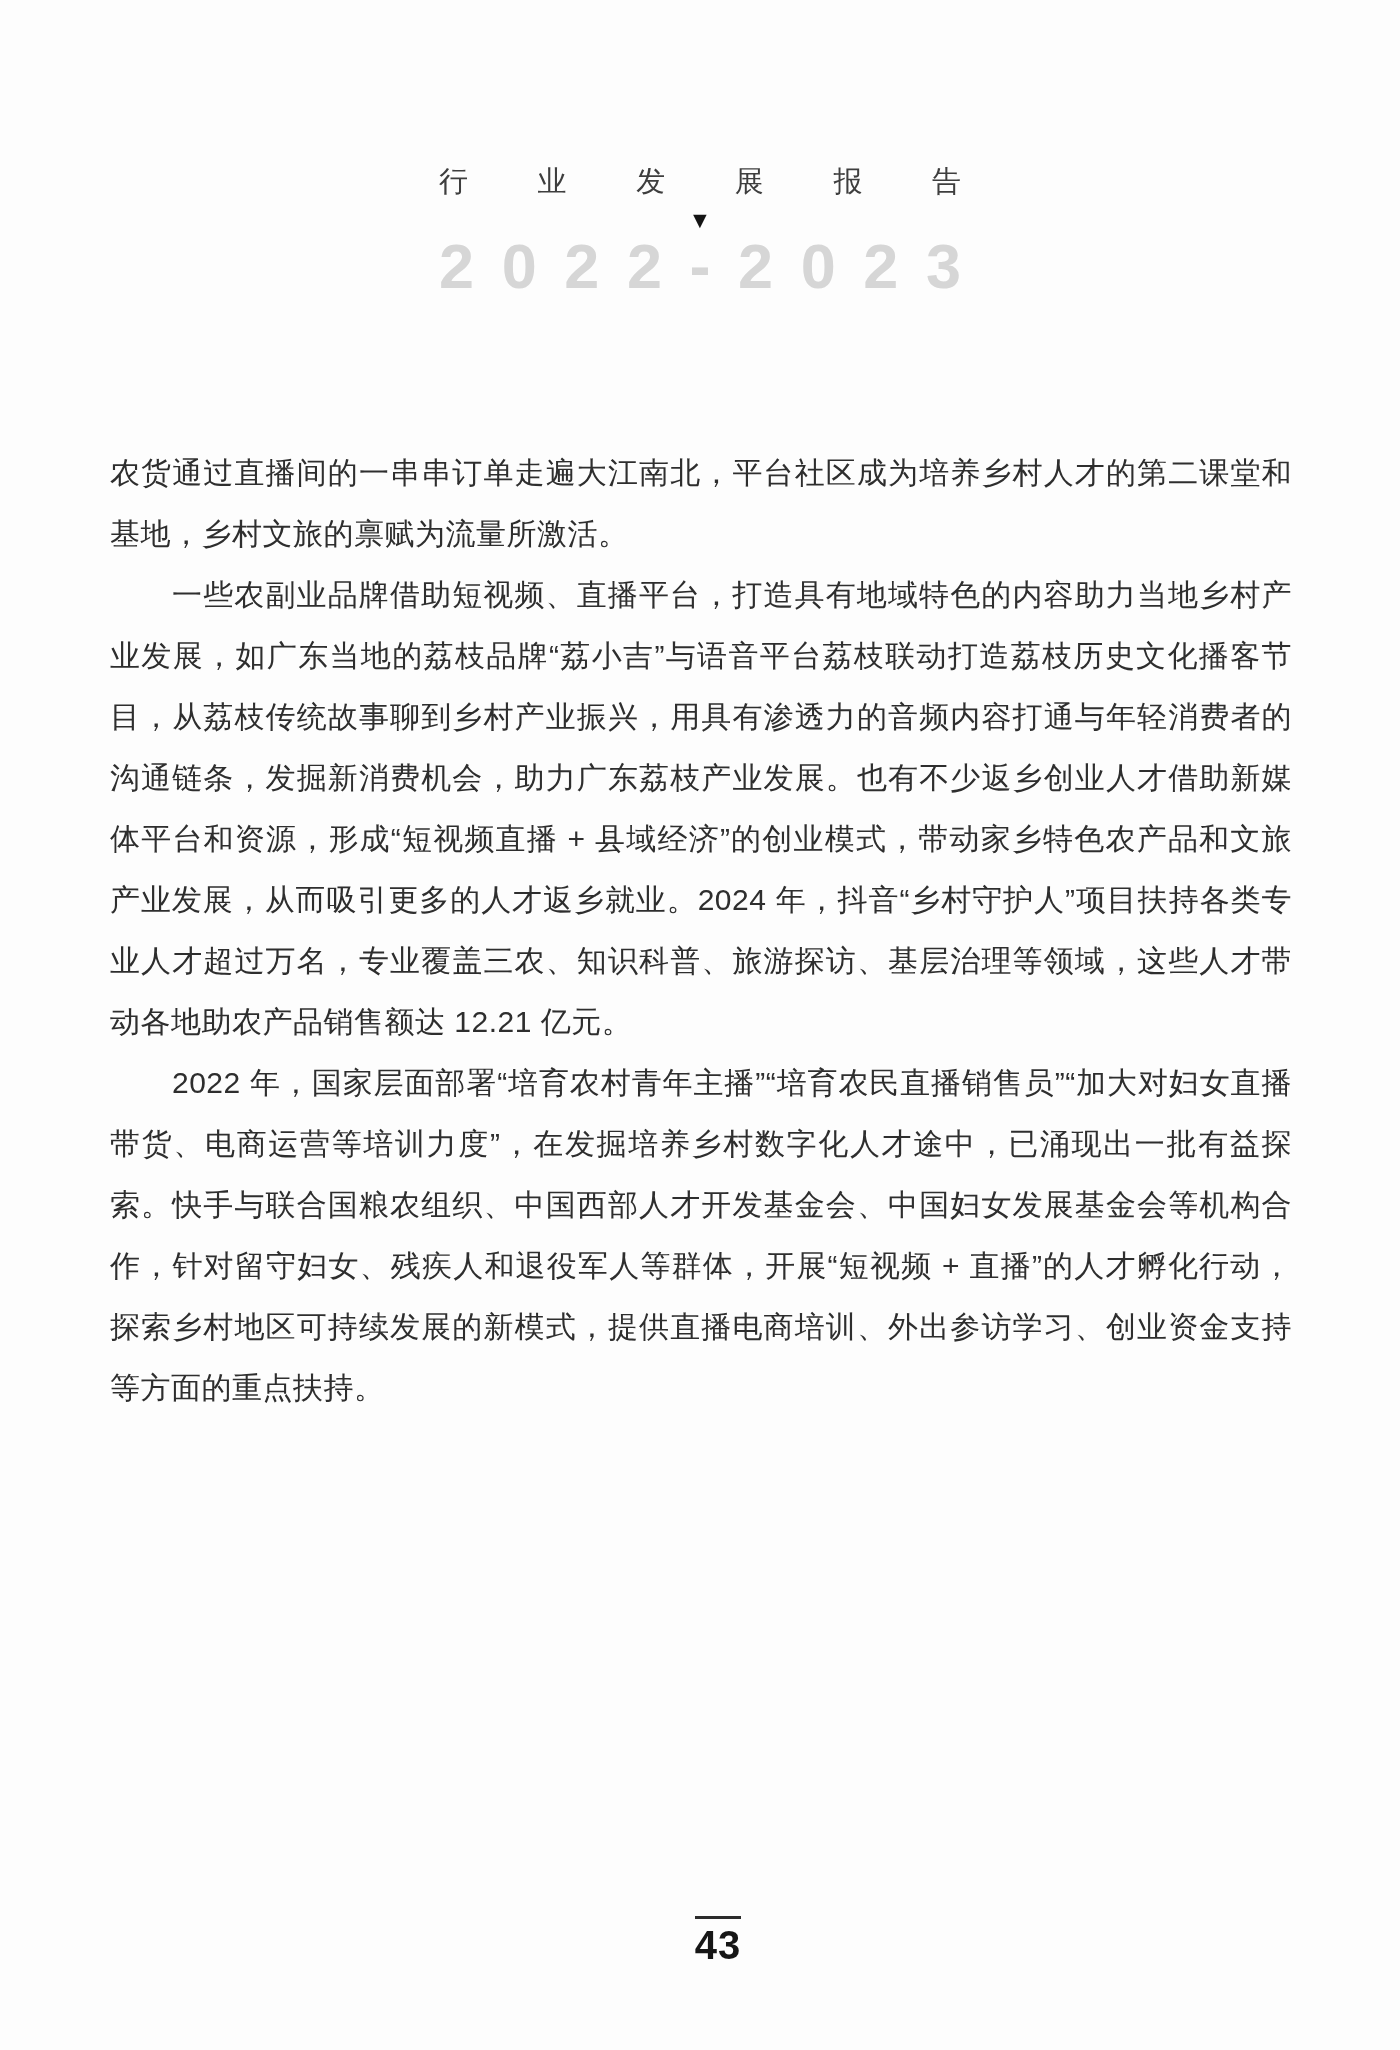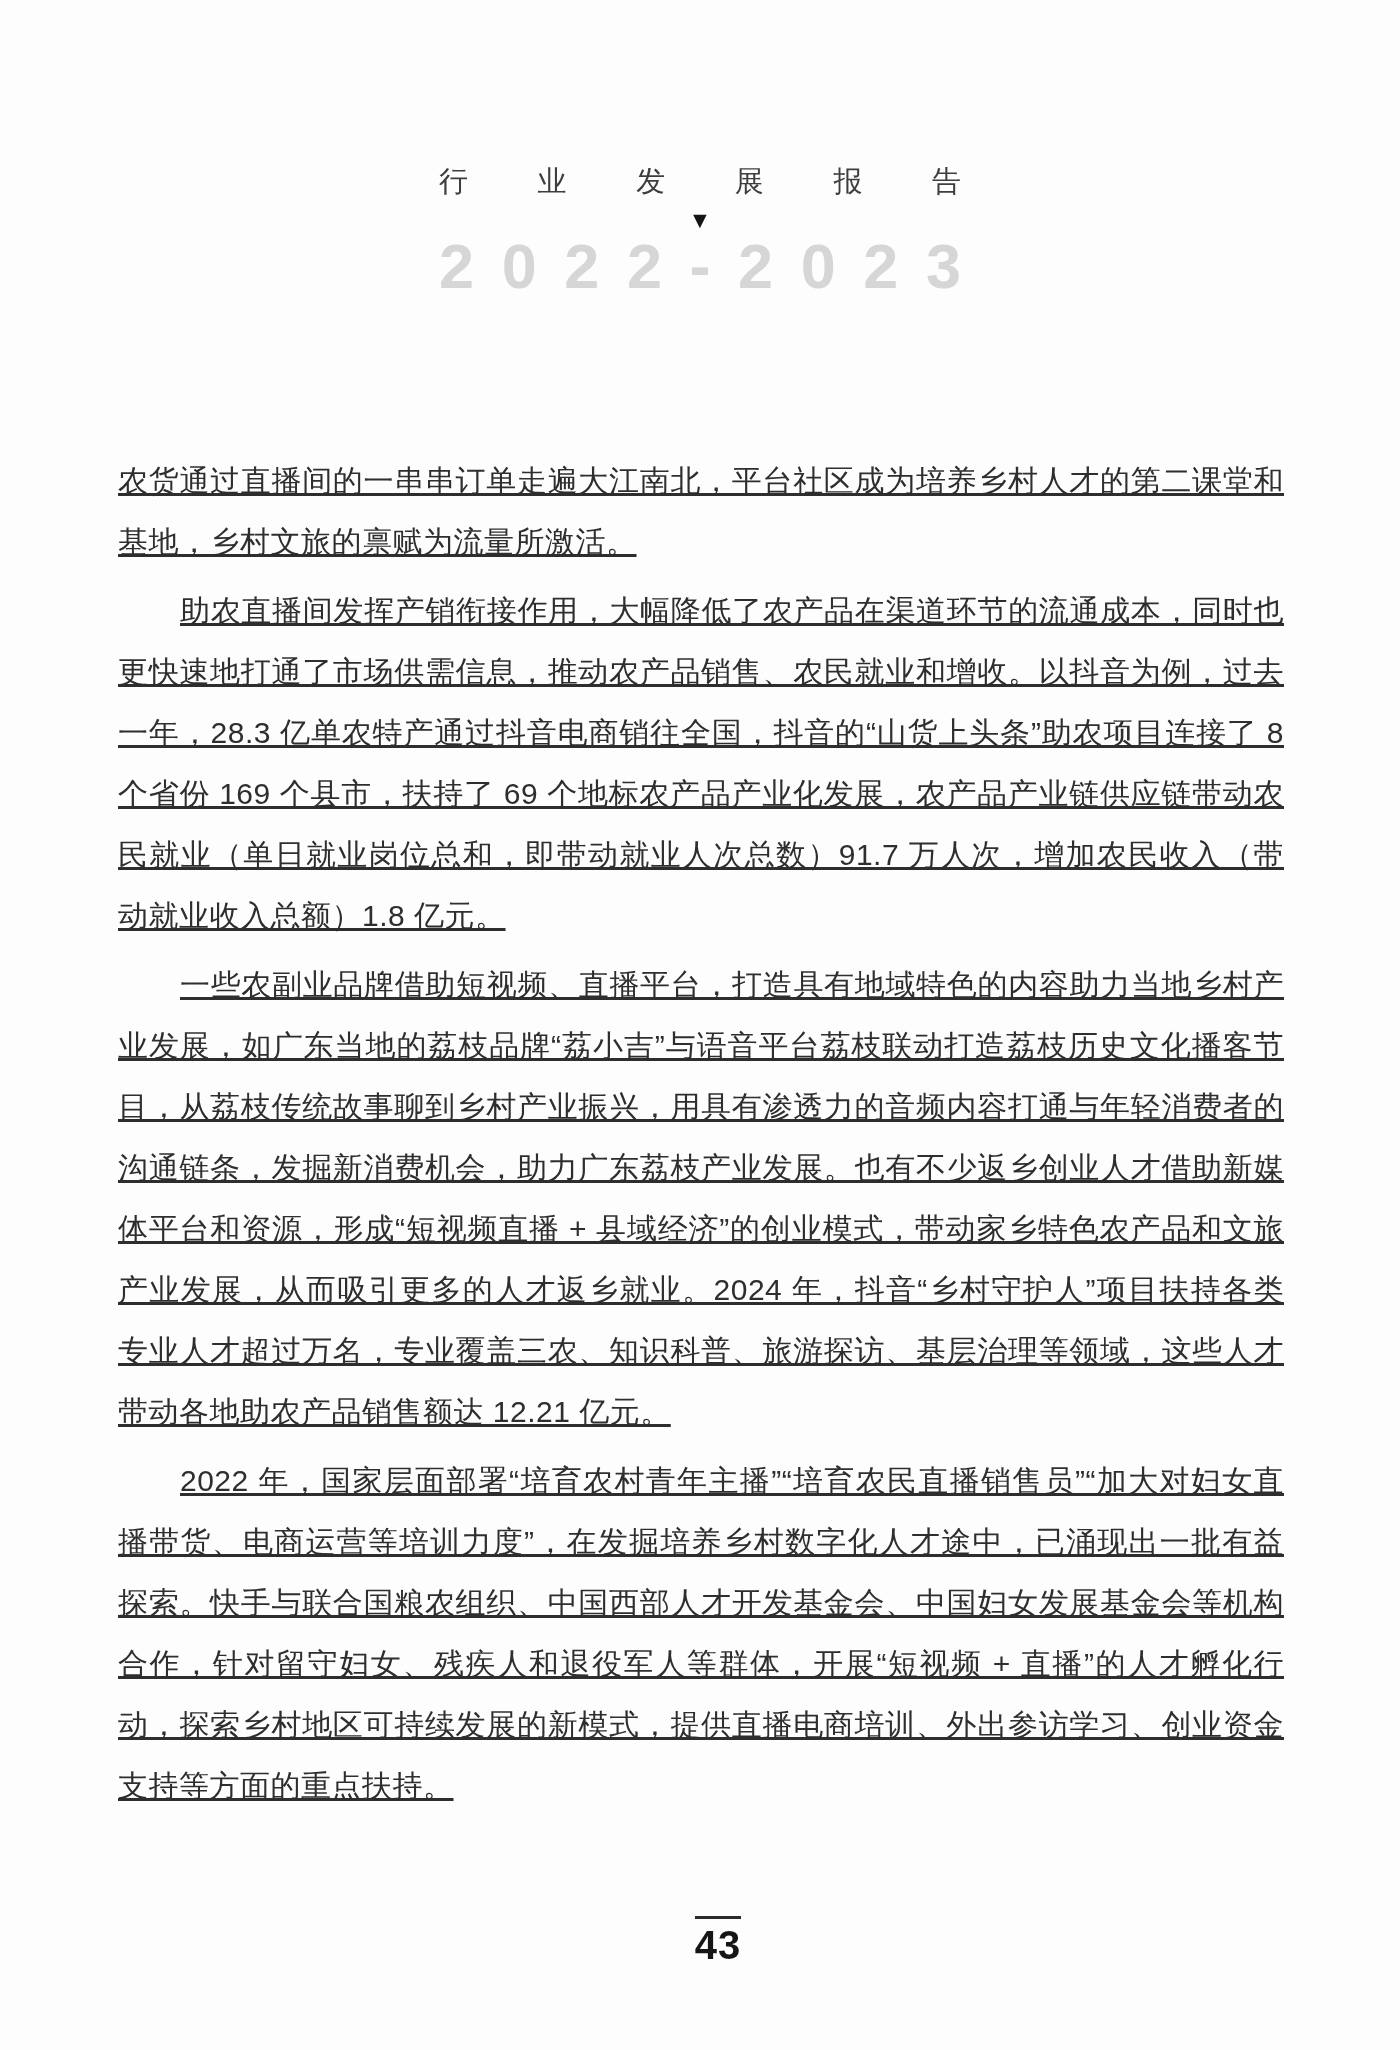--- a/index.html
+++ b/index.html
@@ -57,21 +57,21 @@
   .body-text {
     position:absolute;
     left:110px; top:442px;
     width:1182px;
     font-size:30px;
     line-height:61px;
     letter-spacing:0.5px;
     text-align:justify;
     color:#2e2e2e;
   }
-  .body-text p { margin:8px;text-decoration:underline; }
+  .body-text p { margin:0; }
   .body-text p.indent { text-indent:62px; }
 
   
   .footer {
     position:absolute;
     top:1916px; left:0; right:0;
     text-align:center;
     padding-left:36px;
   }
   .footer-line {
@@ -111,21 +111,20 @@
         <span>-</span>
         <span>2</span>
         <span>0</span>
         <span>2</span>
         <span>3</span>
       </div>
   </div>
 
   <div class="body-text">
       <p class="para">农货通过直播间的一串串订单走遍大江南北，平台社区成为培养乡村人才的第二课堂和基地，乡村文旅的禀赋为流量所激活。</p>
-      <p class="para indent">助农直播间发挥产销衔接作用，大幅降低了农产品在渠道环节的流通成本，同时也更快速地打通了市场供需信息，推动农产品销售、农民就业和增收。以抖音为例，过去一年，28.3 亿单农特产通过抖音电商销往全国，抖音的“山货上头条”助农项目连接了 8 个省份 169 个县市，扶持了 69 个地标农产品产业化发展，农产品产业链供应链带动农民就业（单日就业岗位总和，即带动就业人次总数）91.7 万人次，增加农民收入（带动就业收入总额）1.8 亿元。</p>
       <p class="para indent">一些农副业品牌借助短视频、直播平台，打造具有地域特色的内容助力当地乡村产业发展，如广东当地的荔枝品牌“荔小吉”与语音平台荔枝联动打造荔枝历史文化播客节目，从荔枝传统故事聊到乡村产业振兴，用具有渗透力的音频内容打通与年轻消费者的沟通链条，发掘新消费机会，助力广东荔枝产业发展。也有不少返乡创业人才借助新媒体平台和资源，形成“短视频直播 + 县域经济”的创业模式，带动家乡特色农产品和文旅产业发展，从而吸引更多的人才返乡就业。2024 年，抖音“乡村守护人”项目扶持各类专业人才超过万名，专业覆盖三农、知识科普、旅游探访、基层治理等领域，这些人才带动各地助农产品销售额达 12.21 亿元。</p>
       <p class="para indent">2022 年，国家层面部署“培育农村青年主播”“培育农民直播销售员”“加大对妇女直播带货、电商运营等培训力度”，在发掘培养乡村数字化人才途中，已涌现出一批有益探索。快手与联合国粮农组织、中国西部人才开发基金会、中国妇女发展基金会等机构合作，针对留守妇女、残疾人和退役军人等群体，开展“短视频 + 直播”的人才孵化行动，探索乡村地区可持续发展的新模式，提供直播电商培训、外出参访学习、创业资金支持等方面的重点扶持。</p>
     </div>
 
   <div class="footer">
     <div class="footer-line"></div>
     <div class="page-num">43</div>
   </div>
 
 </div>

